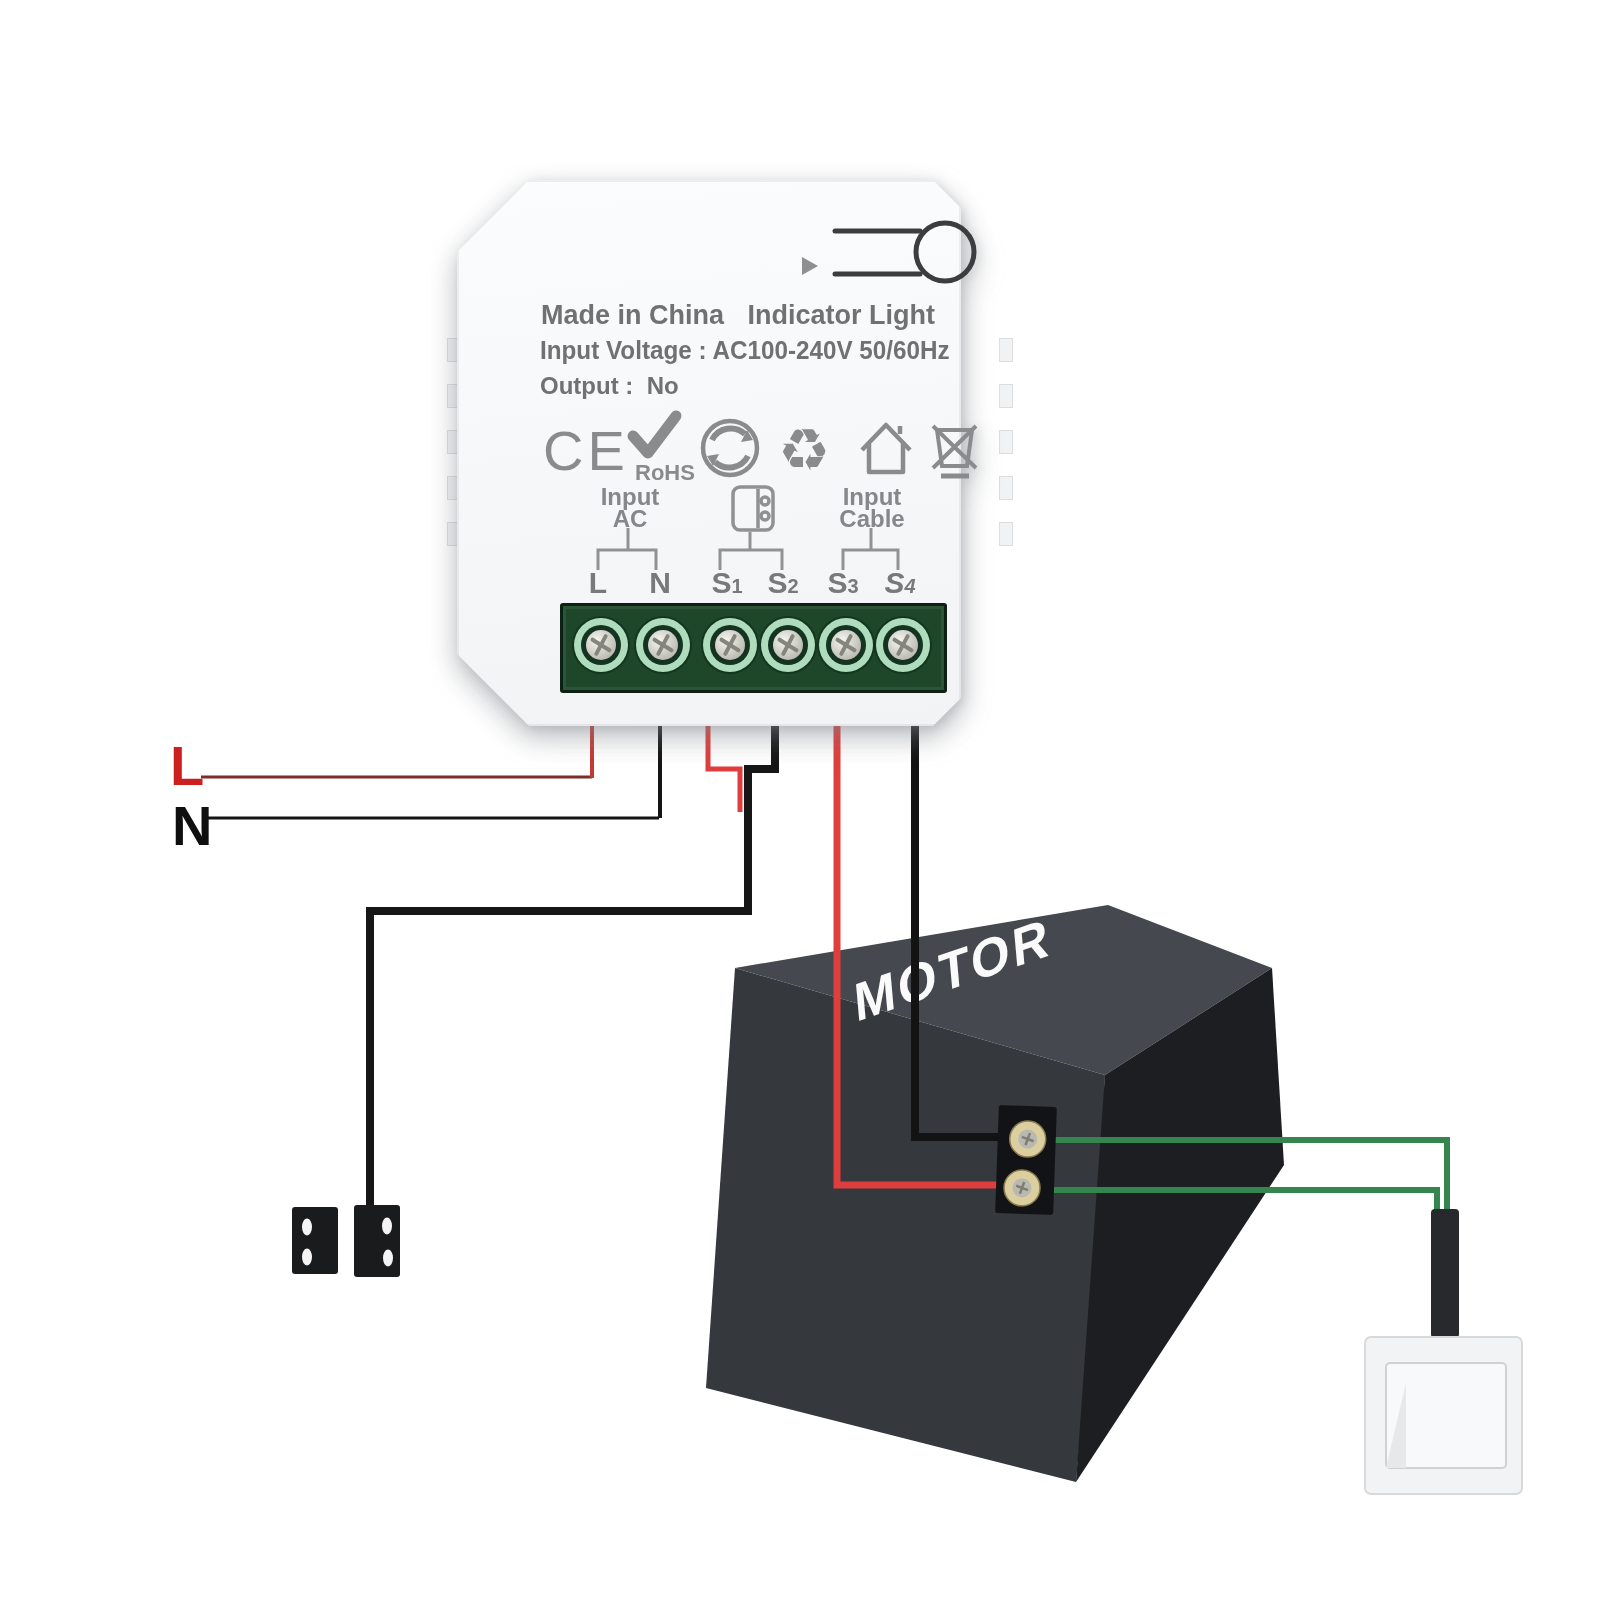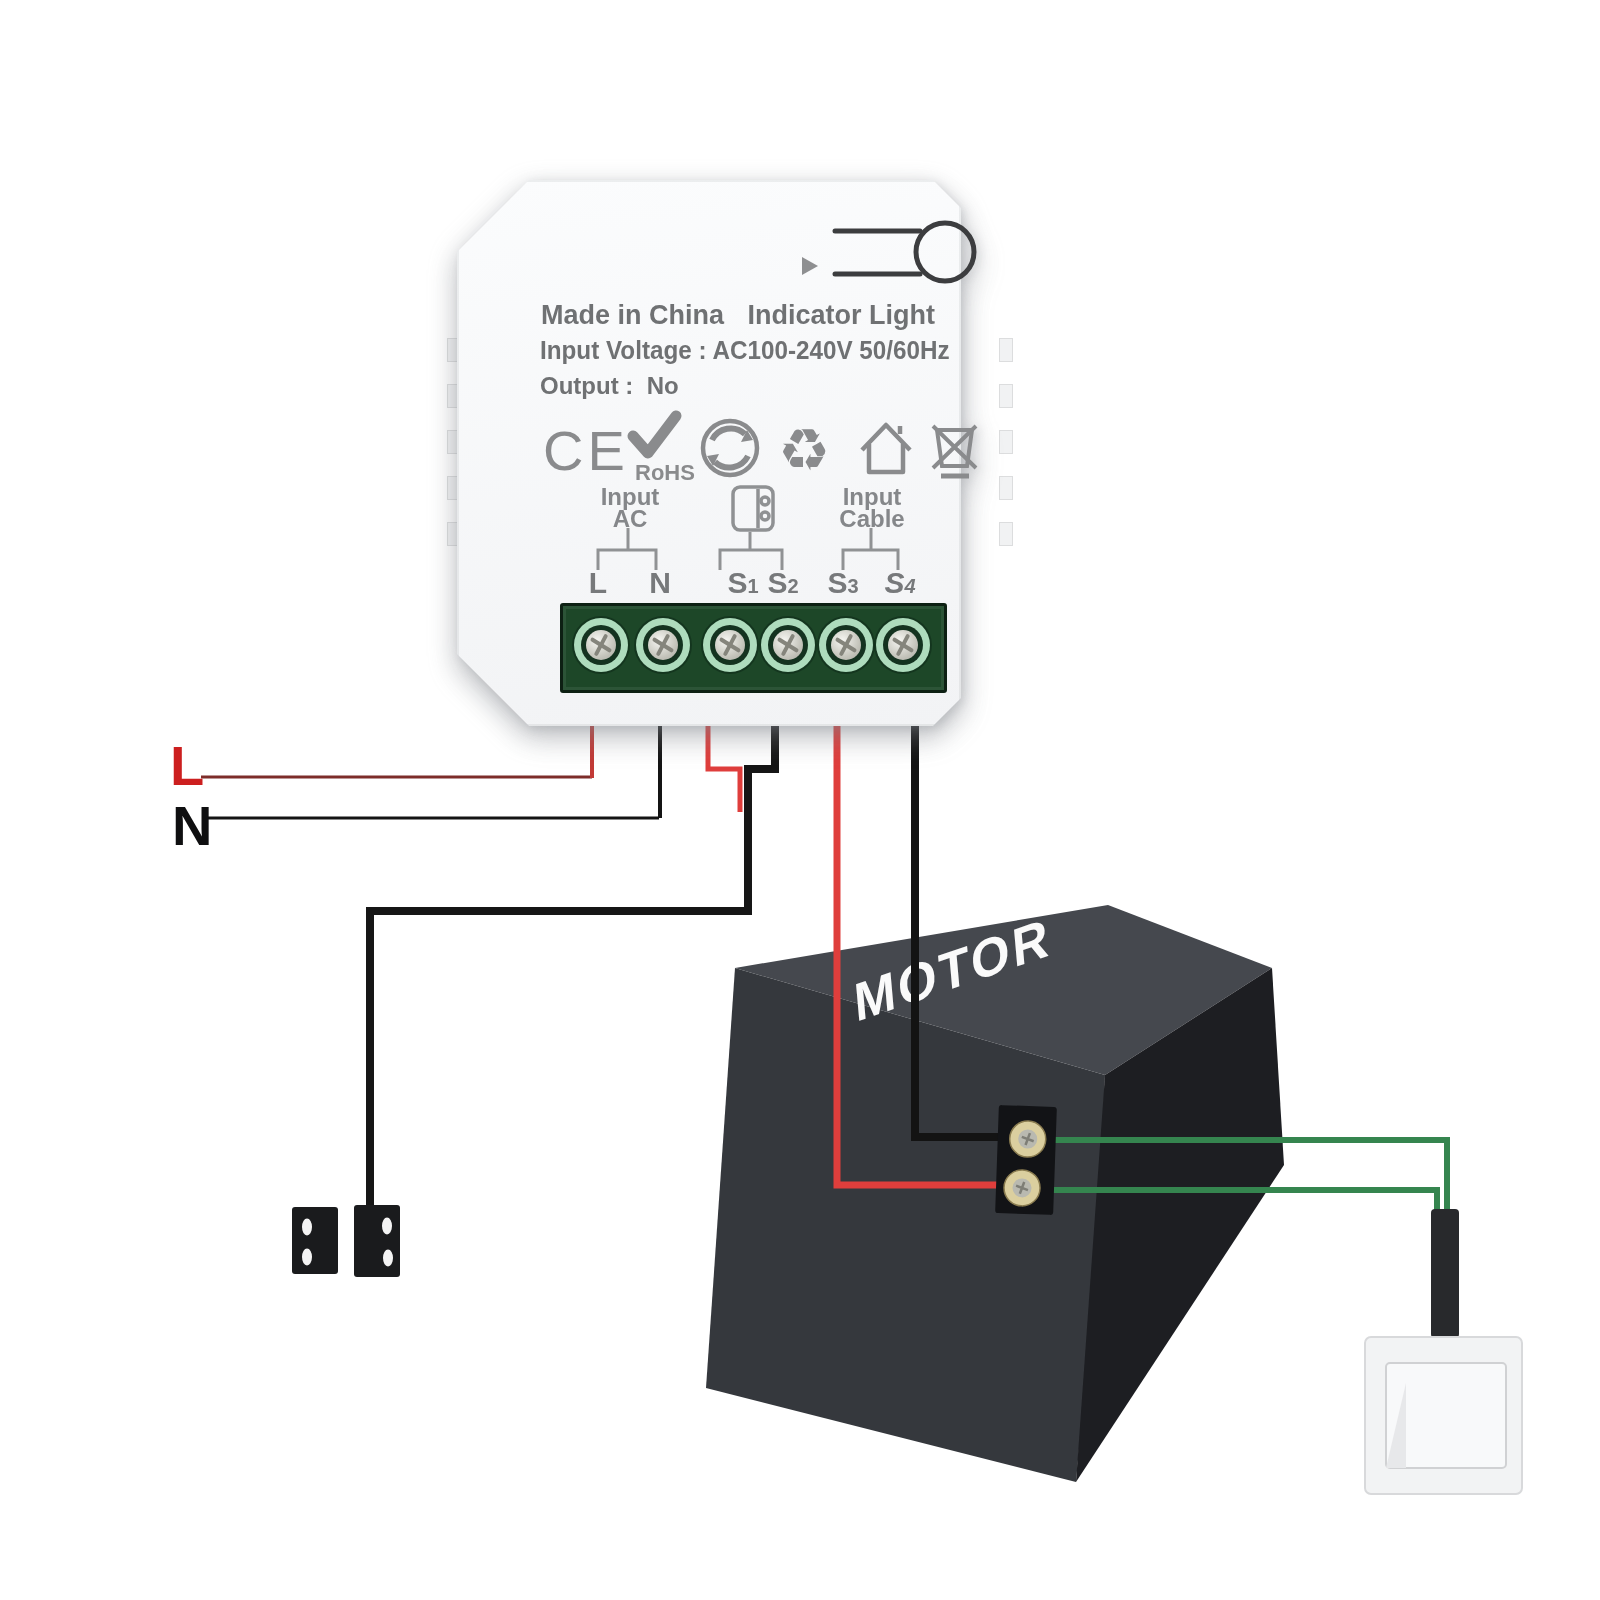--- a/index.html
+++ b/index.html
@@ -183,21 +183,21 @@
       </div>
       <div class="glabel g-signal">
         <span>Input</span>
         <span>Cable</span>
       </div>
 
       <div class="tlabel" style="left:111px;">
         <span>L</span><span class="tsub"></span></div>
       <div class="tlabel" style="left:173px;">
         <span>N</span><span class="tsub"></span></div>
-      <div class="tlabel" style="left:256px;">
+      <div class="tlabel" style="left:240px;">
         <span>S</span><span class="tsub">1</span></div>
       <div class="tlabel" style="left:296px;">
         <span>S</span><span class="tsub">2</span></div>
       <div class="tlabel" style="left:356px;">
         <span>S</span><span class="tsub">3</span></div>
       <div class="tlabel" style="left:413px;font-style:italic;">
         <span>S</span><span class="tsub">4</span></div>
 
       <div id="tblock">
         <div class="term" style="left:38px;">

